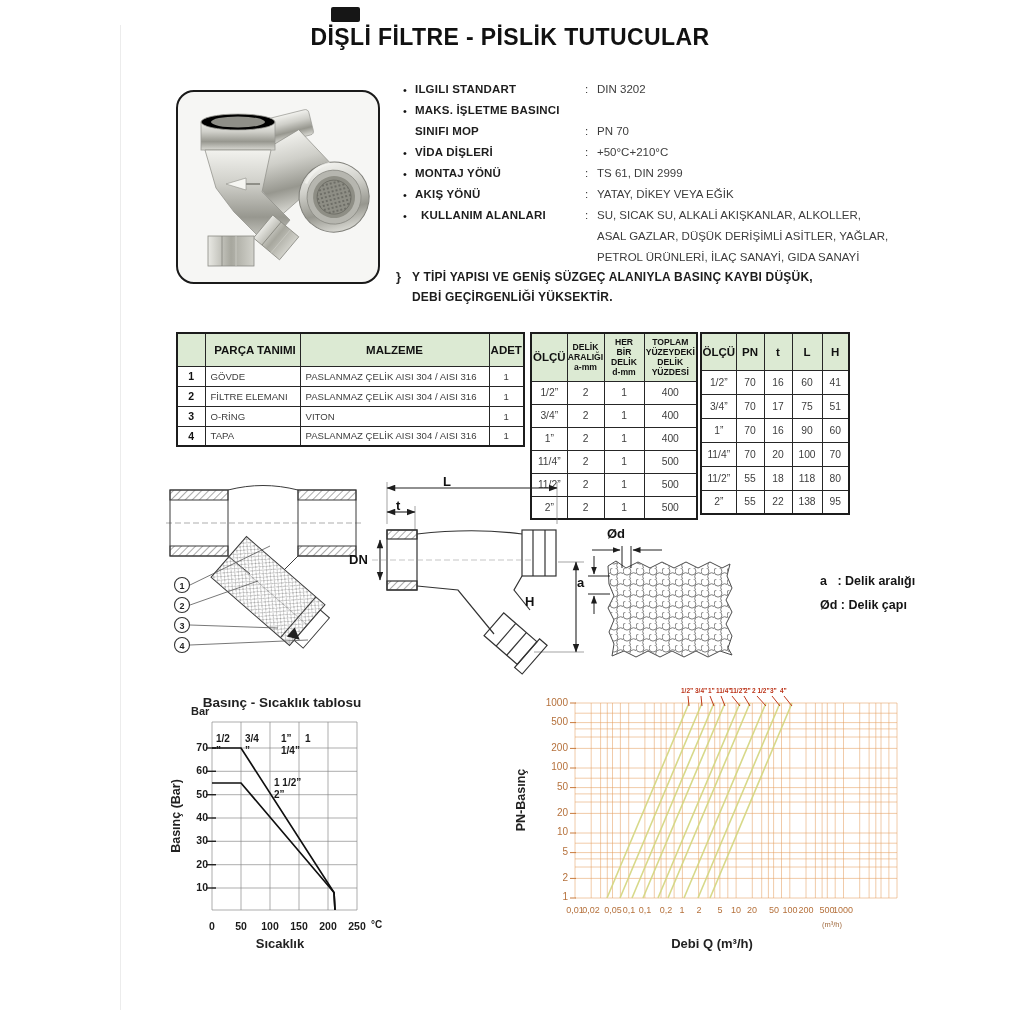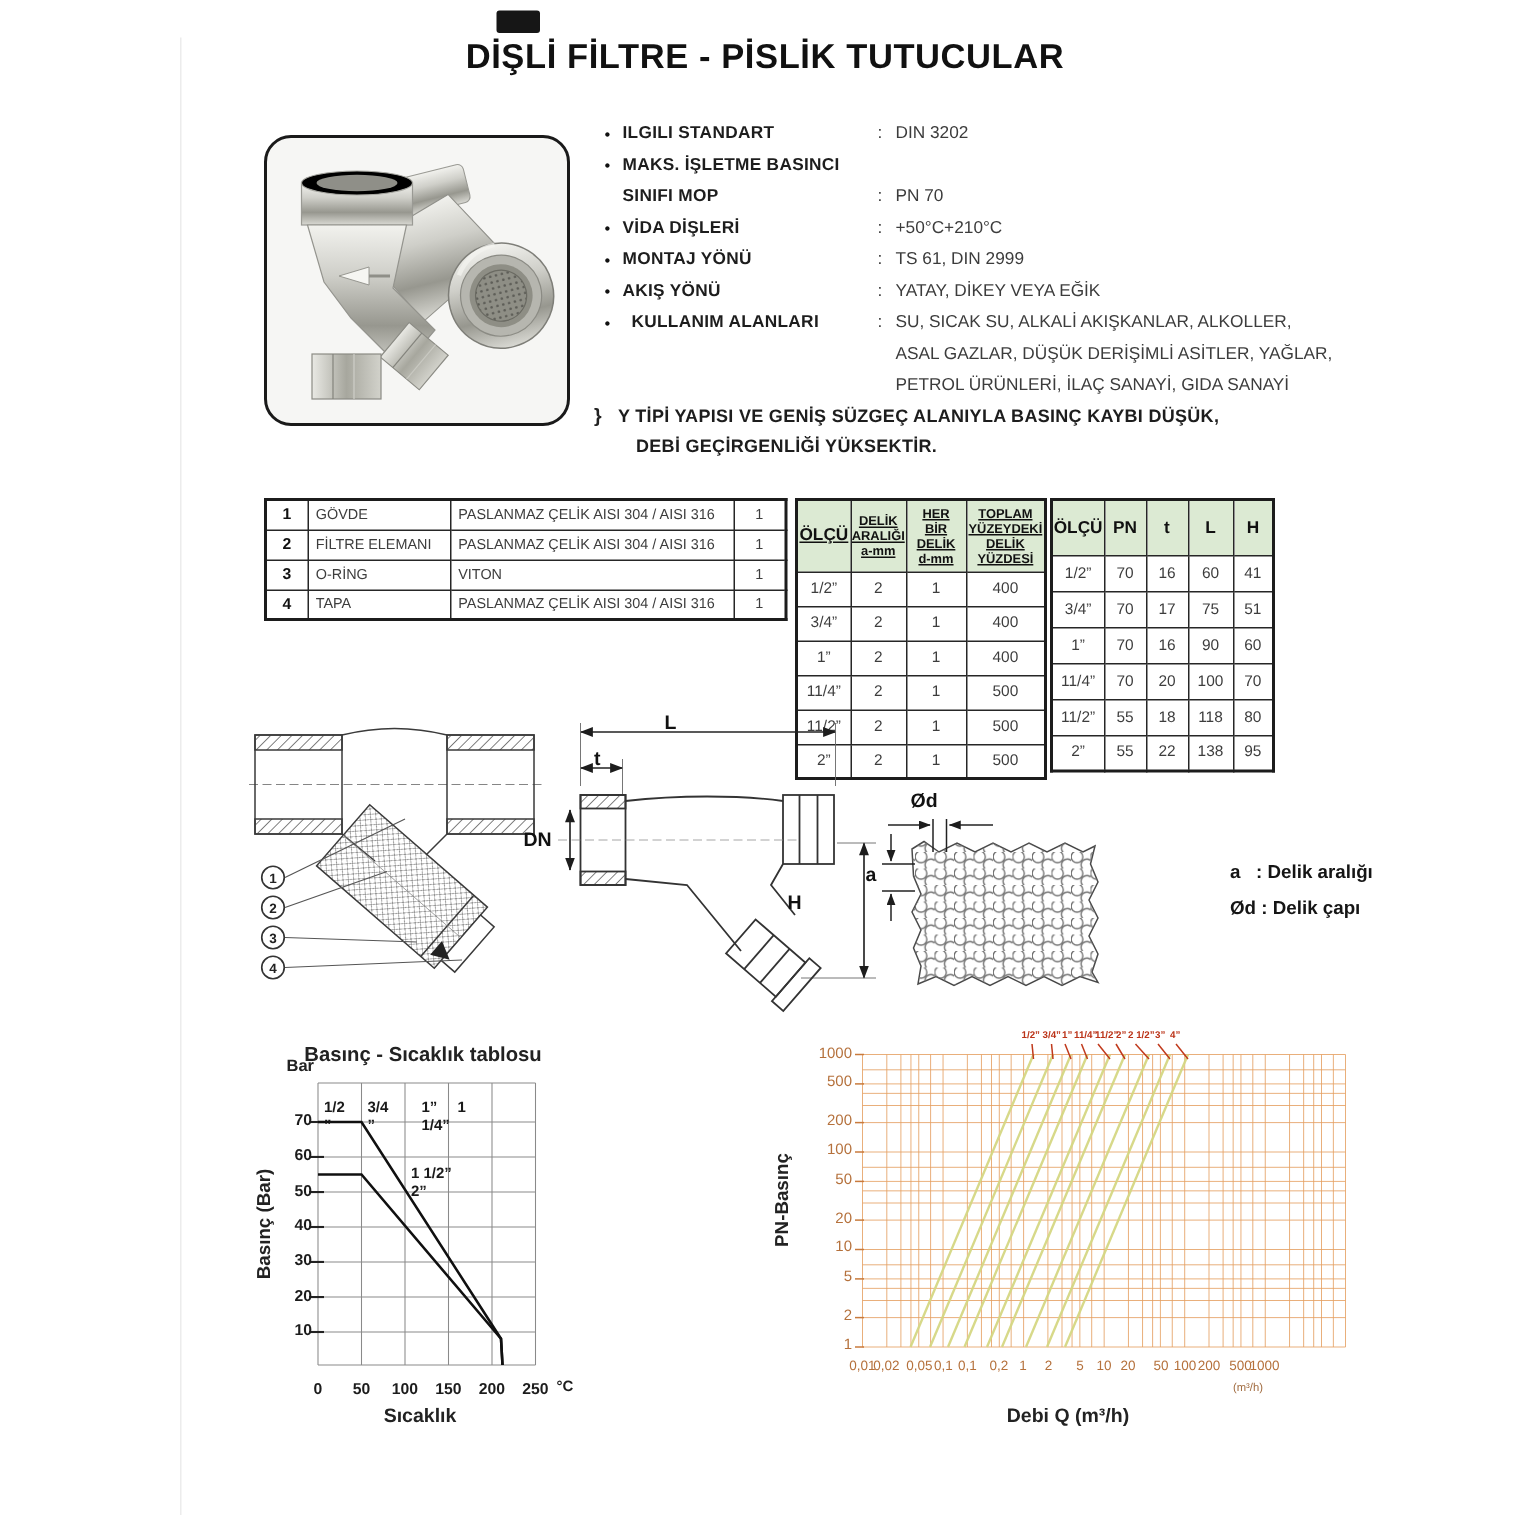--- a/index.html
+++ b/index.html
@@ -13,21 +13,21 @@
   table{border-collapse:collapse;table-layout:fixed;}
   table.dt{border:2px solid #1c1c1c;background:#fff;}
   table.dt th,table.dt td{border:1.6px solid #262626;padding:0;overflow:hidden;}
   table.dt th{background:#dcead3;color:#111;text-align:center;vertical-align:middle;}
   table.dt td{color:#3d3d3d;text-align:center;vertical-align:middle;font-size:10px;}
   .pre{white-space:pre-line;}
   #parts th{font-size:11.5px;}
   #parts td{font-size:9.6px;}
   #parts td.c1{font-weight:bold;color:#111;font-size:10.5px;}
   #parts td.left,#parts th.left{text-align:left;padding-left:5px;}
-  #holes th{font-size:8.6px;line-height:10px;text-decoration:underline;}
+  #holes th{font-size:8.6px;line-height:10px;}
   #holes th.olcu,#dims th{font-size:11.5px;}
   #holes td,#dims td{font-size:10.3px;}
   .tick{position:absolute;font-size:10.5px;font-weight:bold;color:#1c1c1c;}
   .otick{position:absolute;font-size:9px;color:#b5713c;white-space:nowrap;}
   .rlab{position:absolute;font-size:6.5px;color:#bb3318;white-space:nowrap;font-weight:bold;}
   .dimlab{position:absolute;font-weight:bold;font-size:13px;color:#111;}
   .szlab{position:absolute;font-size:10px;font-weight:bold;color:#1a1a1a;line-height:11.5px;white-space:pre-line;}
   .legend{font-size:12.5px;font-weight:bold;color:#151515;white-space:nowrap;}
   svg{position:absolute;overflow:visible;}
 </style>
@@ -139,31 +139,37 @@
 
     <span class="abs bullet" style="left:403px;top:210px;">•</span>
     <span class="abs lbl" style="left:421px;top:209px;">KULLANIM ALANLARI</span>
     <span class="abs val" style="left:585px;top:209px;">:</span>
     <span class="abs val" style="left:597px;top:209px;">SU, SICAK SU, ALKALİ AKIŞKANLAR, ALKOLLER,</span>
     <span class="abs val" style="left:597px;top:230px;">ASAL GAZLAR, DÜŞÜK DERİŞİMLİ ASİTLER, YAĞLAR,</span>
     <span class="abs val" style="left:597px;top:251px;">PETROL ÜRÜNLERİ, İLAÇ SANAYİ, GIDA SANAYİ</span>
 
     <span class="abs" style="left:396px;top:269px;font-size:13px;font-weight:bold;">}</span>
     <span class="abs lbl" style="left:412px;top:270px;font-size:12px;">Y TİPİ YAPISI VE GENİŞ SÜZGEÇ ALANIYLA BASINÇ KAYBI DÜŞÜK,</span>
-    <span class="abs lbl" style="left:424px;top:290px;font-size:12px;">DEBİ GEÇİRGENLİĞİ YÜKSEKTİR.</span>
+    <span class="abs lbl" style="left:412px;top:290px;font-size:12px;">DEBİ GEÇİRGENLİĞİ YÜKSEKTİR.</span>
   </div>
 
   <table id="parts" class="dt abs" style="left:176px;top:332px;width:347px;">
     <colgroup>
         <col style="width:28px">
         <col style="width:95px">
         <col style="width:189px">
         <col style="width:35px">
       </colgroup>
     <tbody>
+        <tr style="height:33px">
+      <th></th>
+      <th class="left" style="text-align:center">PARÇA TANIMI</th>
+      <th>MALZEME</th>
+      <th>ADET</th>
+    </tr>
     <tr style="height:20px">
       <td class="c1">1</td>
       <td class="left">GÖVDE</td>
       <td class="left">PASLANMAZ ÇELİK AISI 304 / AISI 316</td>
       <td>1</td>
     </tr>
     <tr style="height:20px">
       <td class="c1">2</td>
       <td class="left">FİLTRE ELEMANI</td>
       <td class="left">PASLANMAZ ÇELİK AISI 304 / AISI 316</td>

